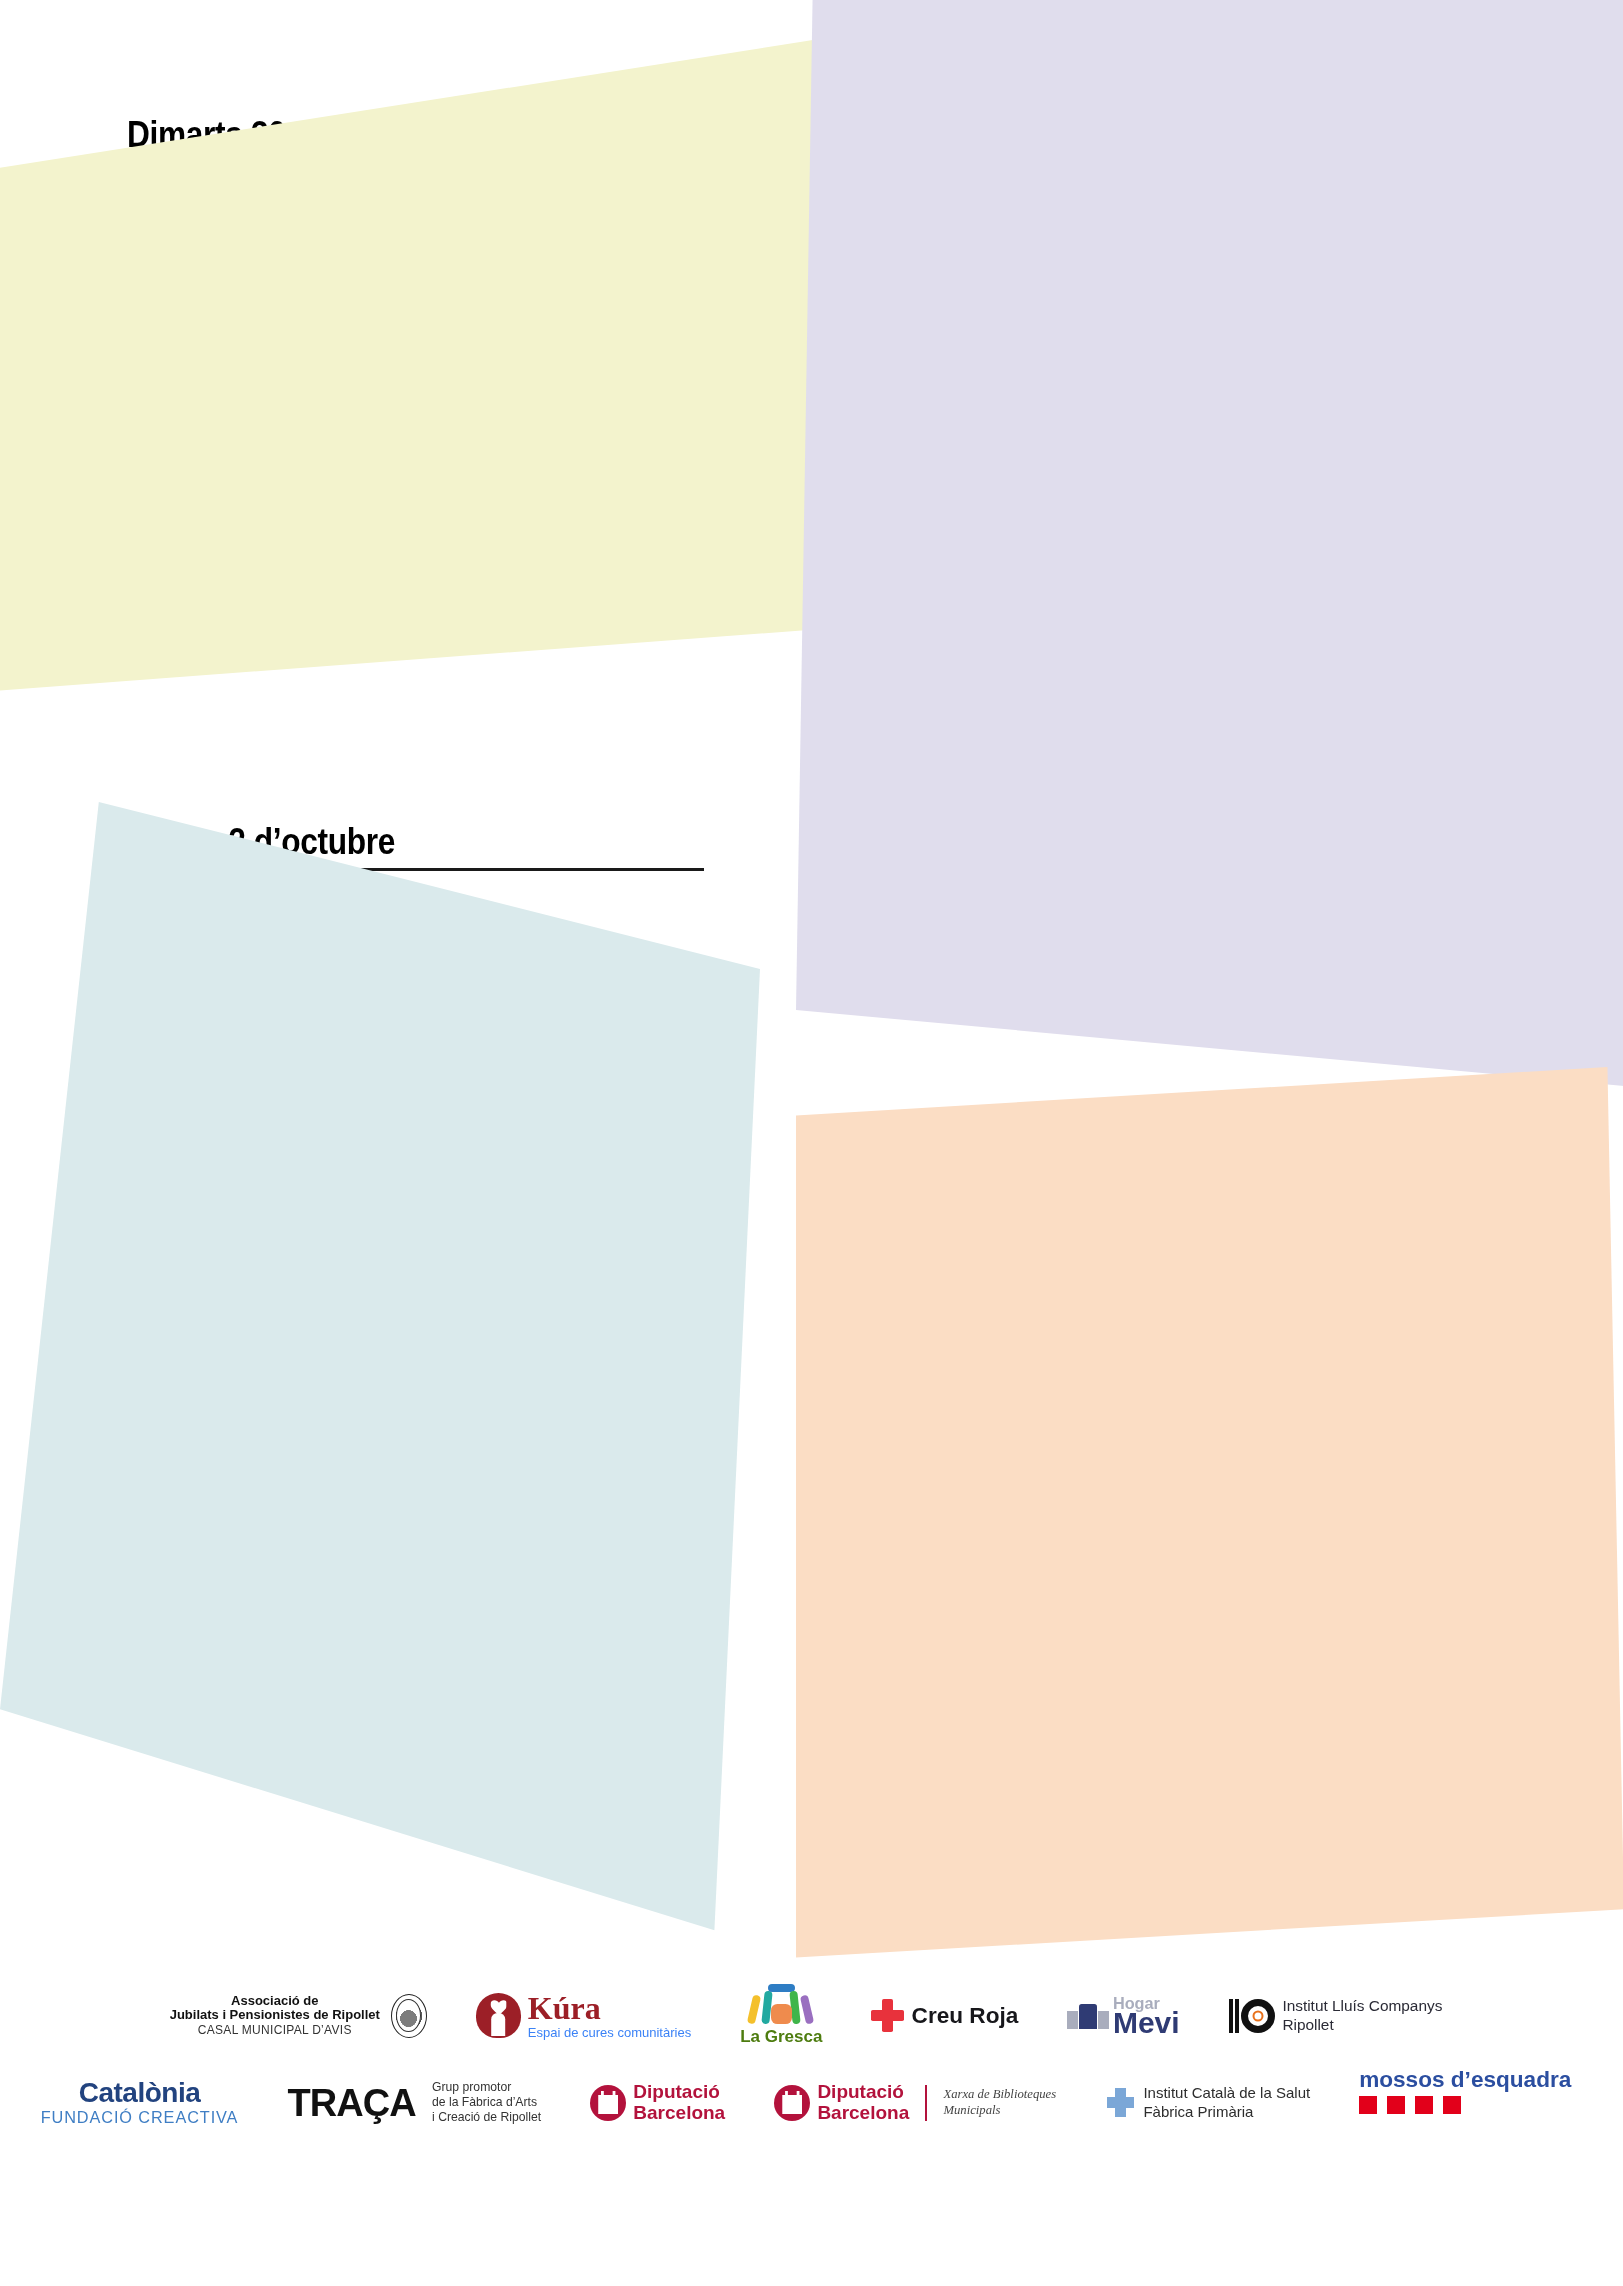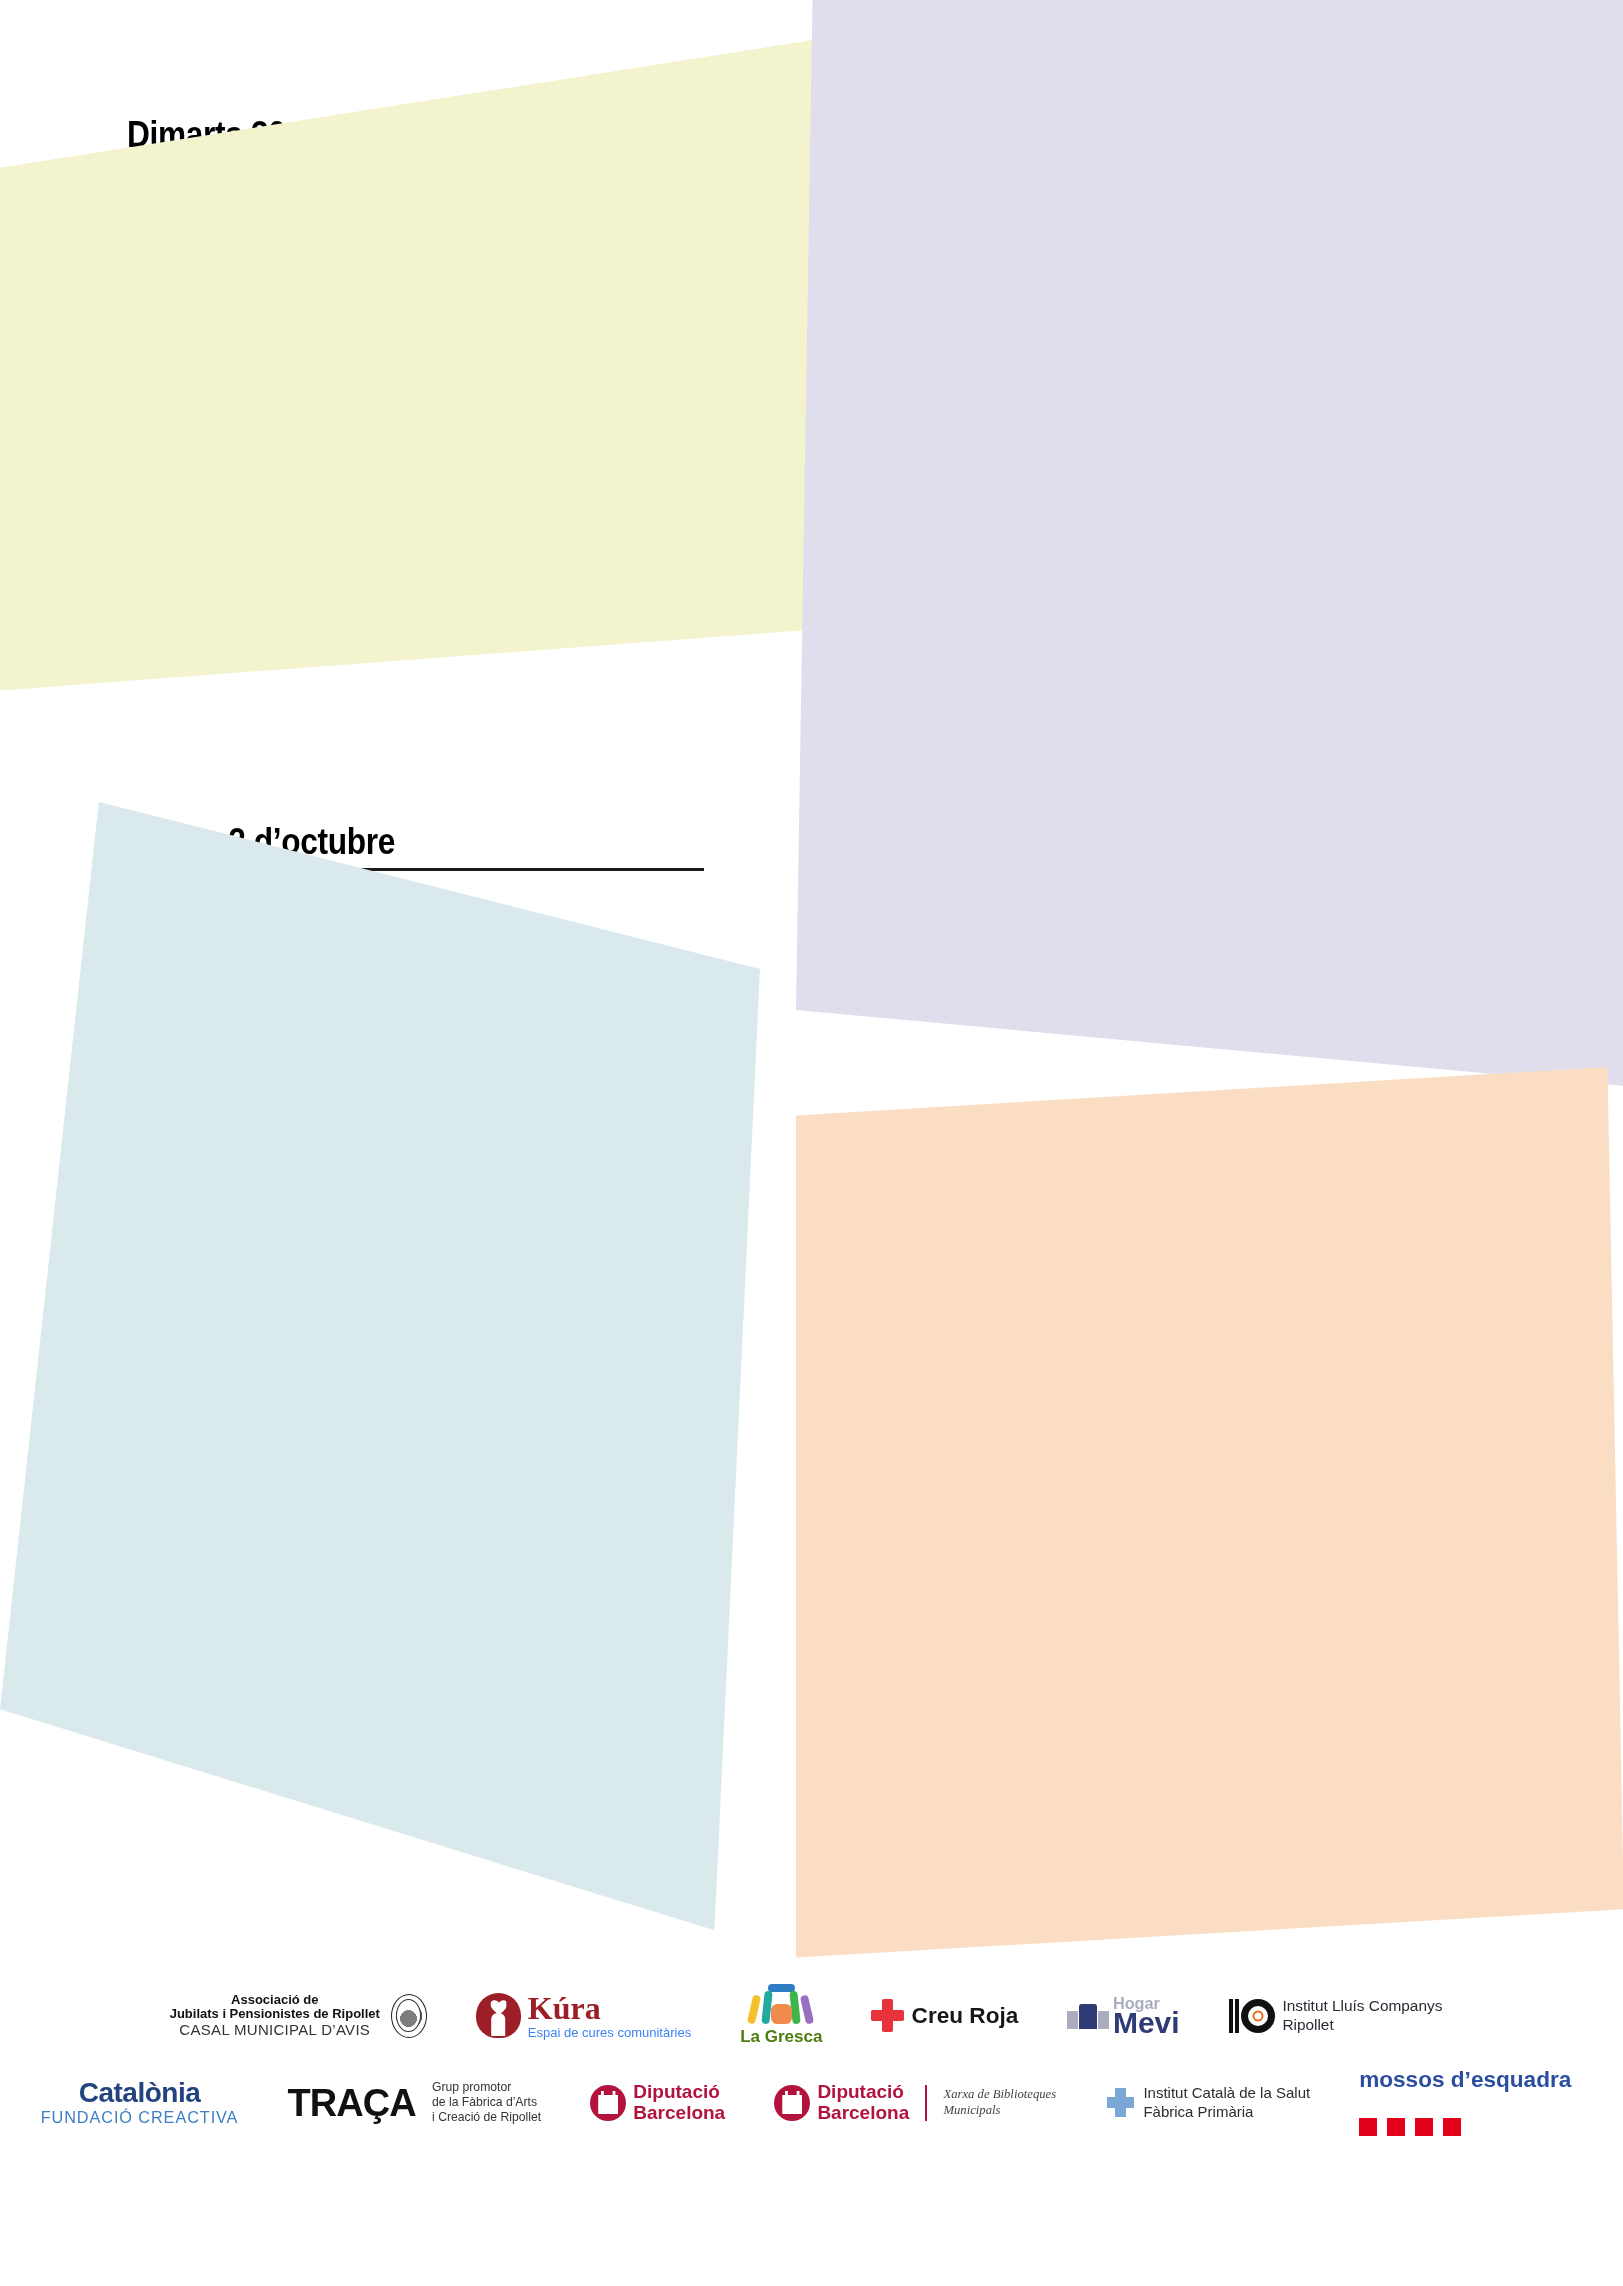--- a/index.html
+++ b/index.html
@@ -112,21 +112,21 @@
     align-items: center;
     gap: 7.2px;
     height: 67px;
   }
   .logo-txt { line-height: 1.06; }
 
   
   .ajp-txt { text-align: center; font-family:"Liberation Sans Narrow","Liberation Sans",sans-serif; }
   .ajp-l1 { font-size: 13px; font-weight: 700; color:#111; }
   .ajp-l2 { font-size: 13px; font-weight: 700; color:#111; }
-  .ajp-l3 { font-size: 15px; font-weight: 400; color:#333; letter-spacing: 0.3px; margin-top:1.8px;}
+  .ajp-l3 { font-size: 12px; font-weight: 400; color:#333; letter-spacing: 0.3px; margin-top:1.8px;}
   .seal {
     width: 34px; height: 42px; border-radius: 50%;
     border: 1.4px solid #222; margin-left: 3.6px;
     background:
       radial-gradient(circle at 50% 50%, #ffffff 0 44%, #555 45% 48%, #ffffff 49% 100%);
     position: relative;
   }
   .seal::after{
     content:""; position:absolute; inset:4.5px; border:1.1px solid #333; border-radius:50%;
     background: radial-gradient(circle at 50% 60%, #7d7d7d 0 38%, #fff 39% 100%);
@@ -473,21 +473,21 @@
     </div>
 
     <div class="logo">
       <div class="ics-mark"></div>
       <div class="ics-txt logo-txt">
         <div>Institut Català de la Salut</div>
         <div>Fàbrica Primària</div>
       </div>
     </div>
 
-    <div class="logo" style="flex-direction:column;align-items:flex-start;gap:0;justify-content:space-between;">
+    <div class="logo" style="flex-direction:column;align-items:flex-start;gap:0;">
       <div class="mossos-word">mossos d’esquadra</div>
       <div class="mossos-squares">
         <i></i>
           <i></i>
           <i></i>
           <i></i>
       </div>
     </div>
 
   </div>

